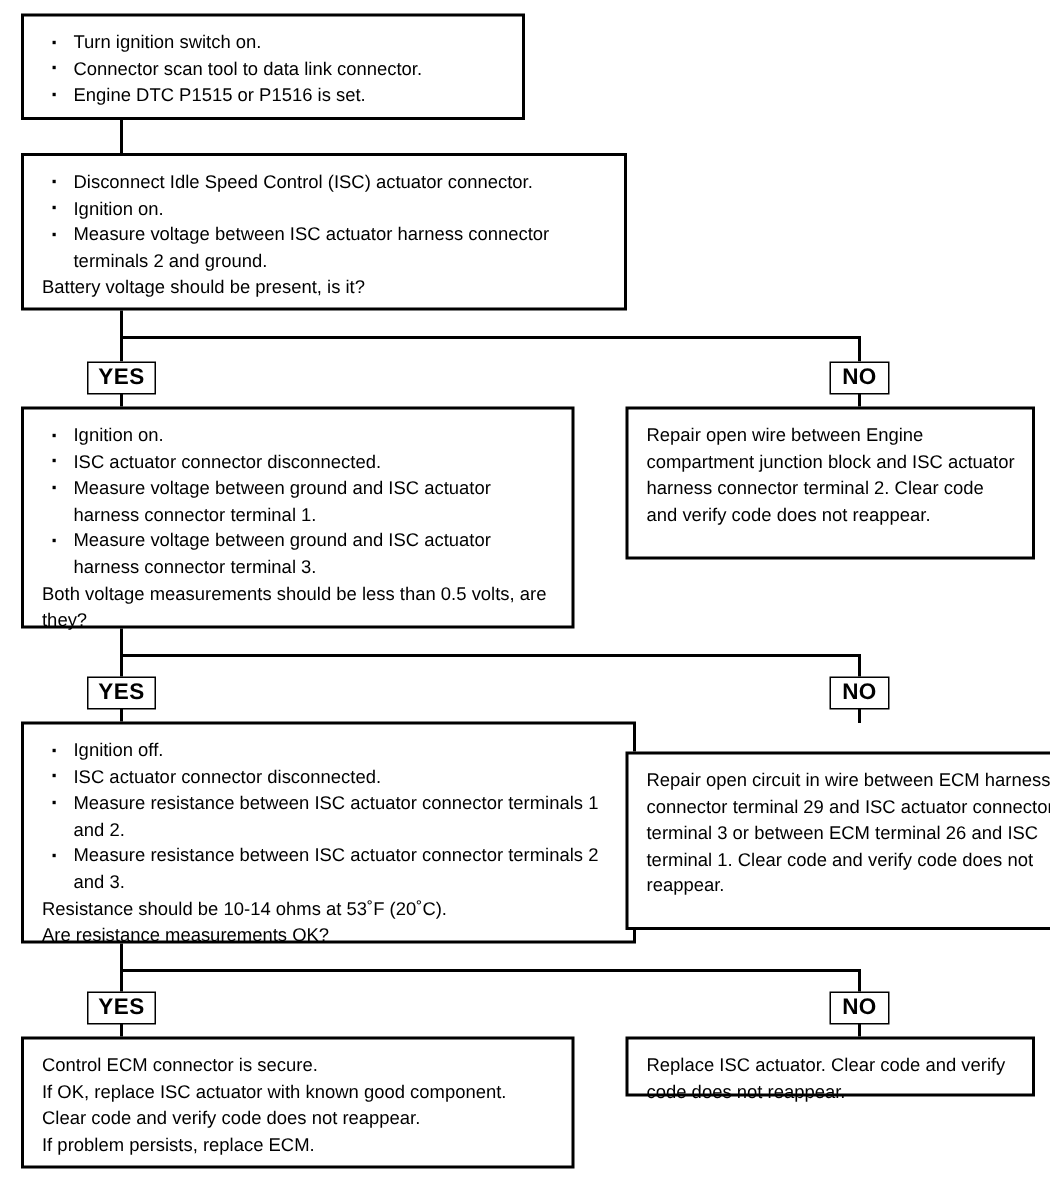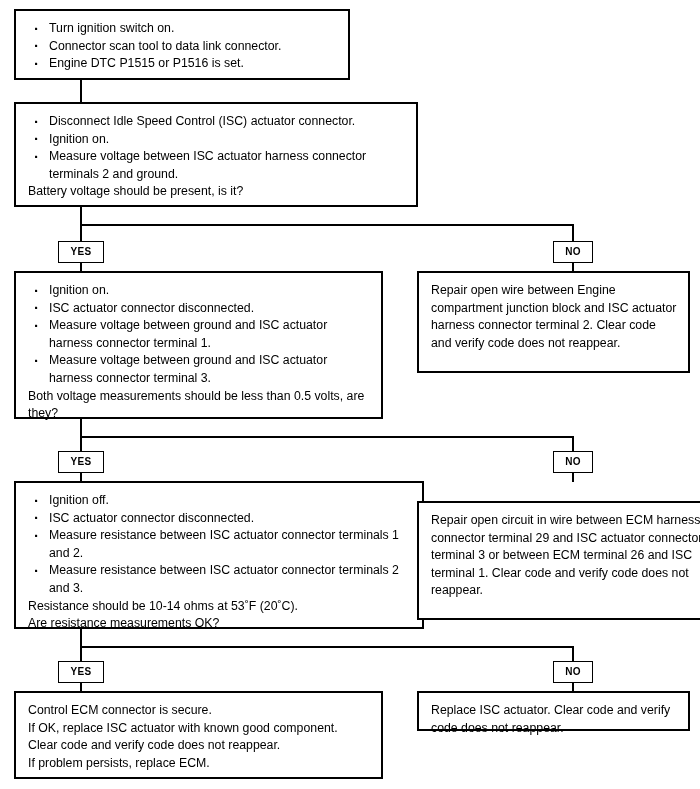--- a/index.html
+++ b/index.html
@@ -54,21 +54,21 @@
   .box .tail div { margin: 0; }
 
   .plain-line { margin: 0; }
 
   
   .chip {
     position: absolute;
     box-sizing: border-box;
     border: 1.6px solid #000000;
     background: #ffffff;
-    font-size: 10px;
+    font-size: 15px;
     font-weight: bold;
     letter-spacing: 0.3px;
     text-align: center;
     line-height: 19px;
     height: 22px;
     color: #000000;
   }
 
   
   .vline {

